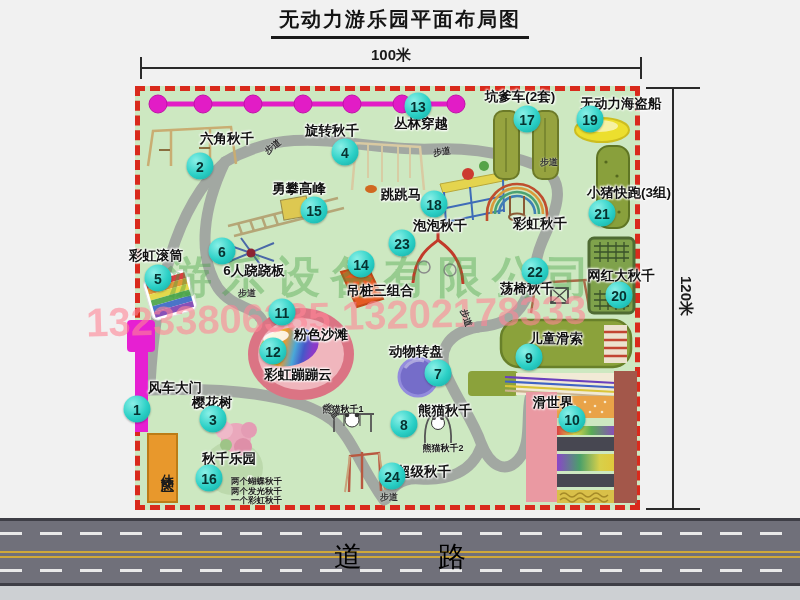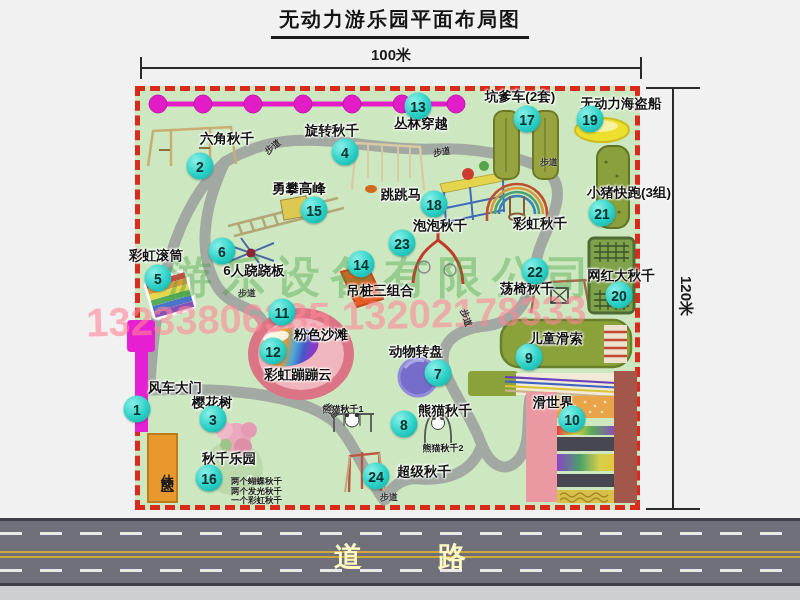--- a/index.html
+++ b/index.html
@@ -51,21 +51,21 @@
              white-space:nowrap;text-shadow:0 0 2px #fff;}
   
   .road{position:absolute;left:0;top:518px;width:800px;height:68px;box-sizing:border-box;
         background:#70707a;border-top:3px solid #3e3e46;border-bottom:3px solid #3e3e46;z-index:5;}
   .road .dash{position:absolute;left:0;right:0;height:3px;
         background:repeating-linear-gradient(90deg,#e9e9e9 0 22px,transparent 22px 40px);}
   .dash-top{top:11px;} .dash-bottom{top:48px;}
   .yellow-line{position:absolute;left:0;right:0;height:2px;background:#cfa83a;}
   .yl1{top:30px;} .yl2{top:35px;}
   .road-label{position:absolute;left:0;right:0;top:17px;text-align:center;font-size:28px;
-              font-weight:bold;color:#fef9c3;letter-spacing:34px;text-indent:34px;}
+              font-weight:normal;color:#000000;letter-spacing:34px;text-indent:34px;}
   .below-road{position:absolute;left:0;top:586px;width:800px;height:14px;background:#cdd0d3;z-index:5;}
 </style>
 </head>
 <body>
 
 <div class="canvas">
 
   <div class="title-wrap">
     <span class="title">无动力游乐园平面布局图</span>
   </div>
@@ -389,21 +389,21 @@
       <div class="badge" style="left: 590px; top: 119px;">19</div>
       <div class="map-label" style="left: 621px; top: 276px; font-size: 13.5px;">网红大秋千</div>
       <div class="badge" style="left: 619px; top: 295px;">20</div>
       <div class="map-label" style="left: 629px; top: 193px; font-size: 13.5px;">小猪快跑(3组)</div>
       <div class="badge" style="left: 602px; top: 213px;">21</div>
       <div class="map-label" style="left: 527px; top: 289px; font-size: 13.5px;">荡椅秋千</div>
       <div class="badge" style="left: 535px; top: 271px;">22</div>
       <div class="map-label" style="left: 440px; top: 226px; font-size: 13.5px;">泡泡秋千</div>
       <div class="badge" style="left: 402px; top: 243px;">23</div>
       <div class="map-label" style="left: 424px; top: 472px; font-size: 13.5px;">超级秋千</div>
-      <div class="badge" style="left: 376px; top: 476px;">24</div>
+      <div class="badge" style="left: 392px; top: 476px;">24</div>
       <div class="map-label" style="left: 540px; top: 224px; font-size: 13.5px;">彩虹秋千</div>
       <div class="sub-label" style="left: 343px; top: 409px;">熊猫秋千1</div>
       <div class="sub-label" style="left: 443px; top: 448px;">熊猫秋千2</div>
       <div class="path-label" style="left: 273px; top: 147px; transform: translate(-50%, -50%) rotate(-38deg);">步道</div>
       <div class="path-label" style="left: 442px; top: 152px; transform: translate(-50%, -50%) rotate(-8deg);">步道</div>
       <div class="path-label" style="left: 549px; top: 162px; transform: translate(-50%, -50%) rotate(0deg);">步道</div>
       <div class="path-label" style="left: 247px; top: 293px; transform: translate(-50%, -50%) rotate(0deg);">步道</div>
       <div class="path-label" style="left: 466px; top: 318px; transform: translate(-50%, -50%) rotate(72deg);">步道</div>
       <div class="path-label" style="left: 331px; top: 411px; transform: translate(-50%, -50%) rotate(48deg);">步道</div>
       <div class="path-label" style="left: 389px; top: 497px; transform: translate(-50%, -50%) rotate(0deg);">步道</div>

